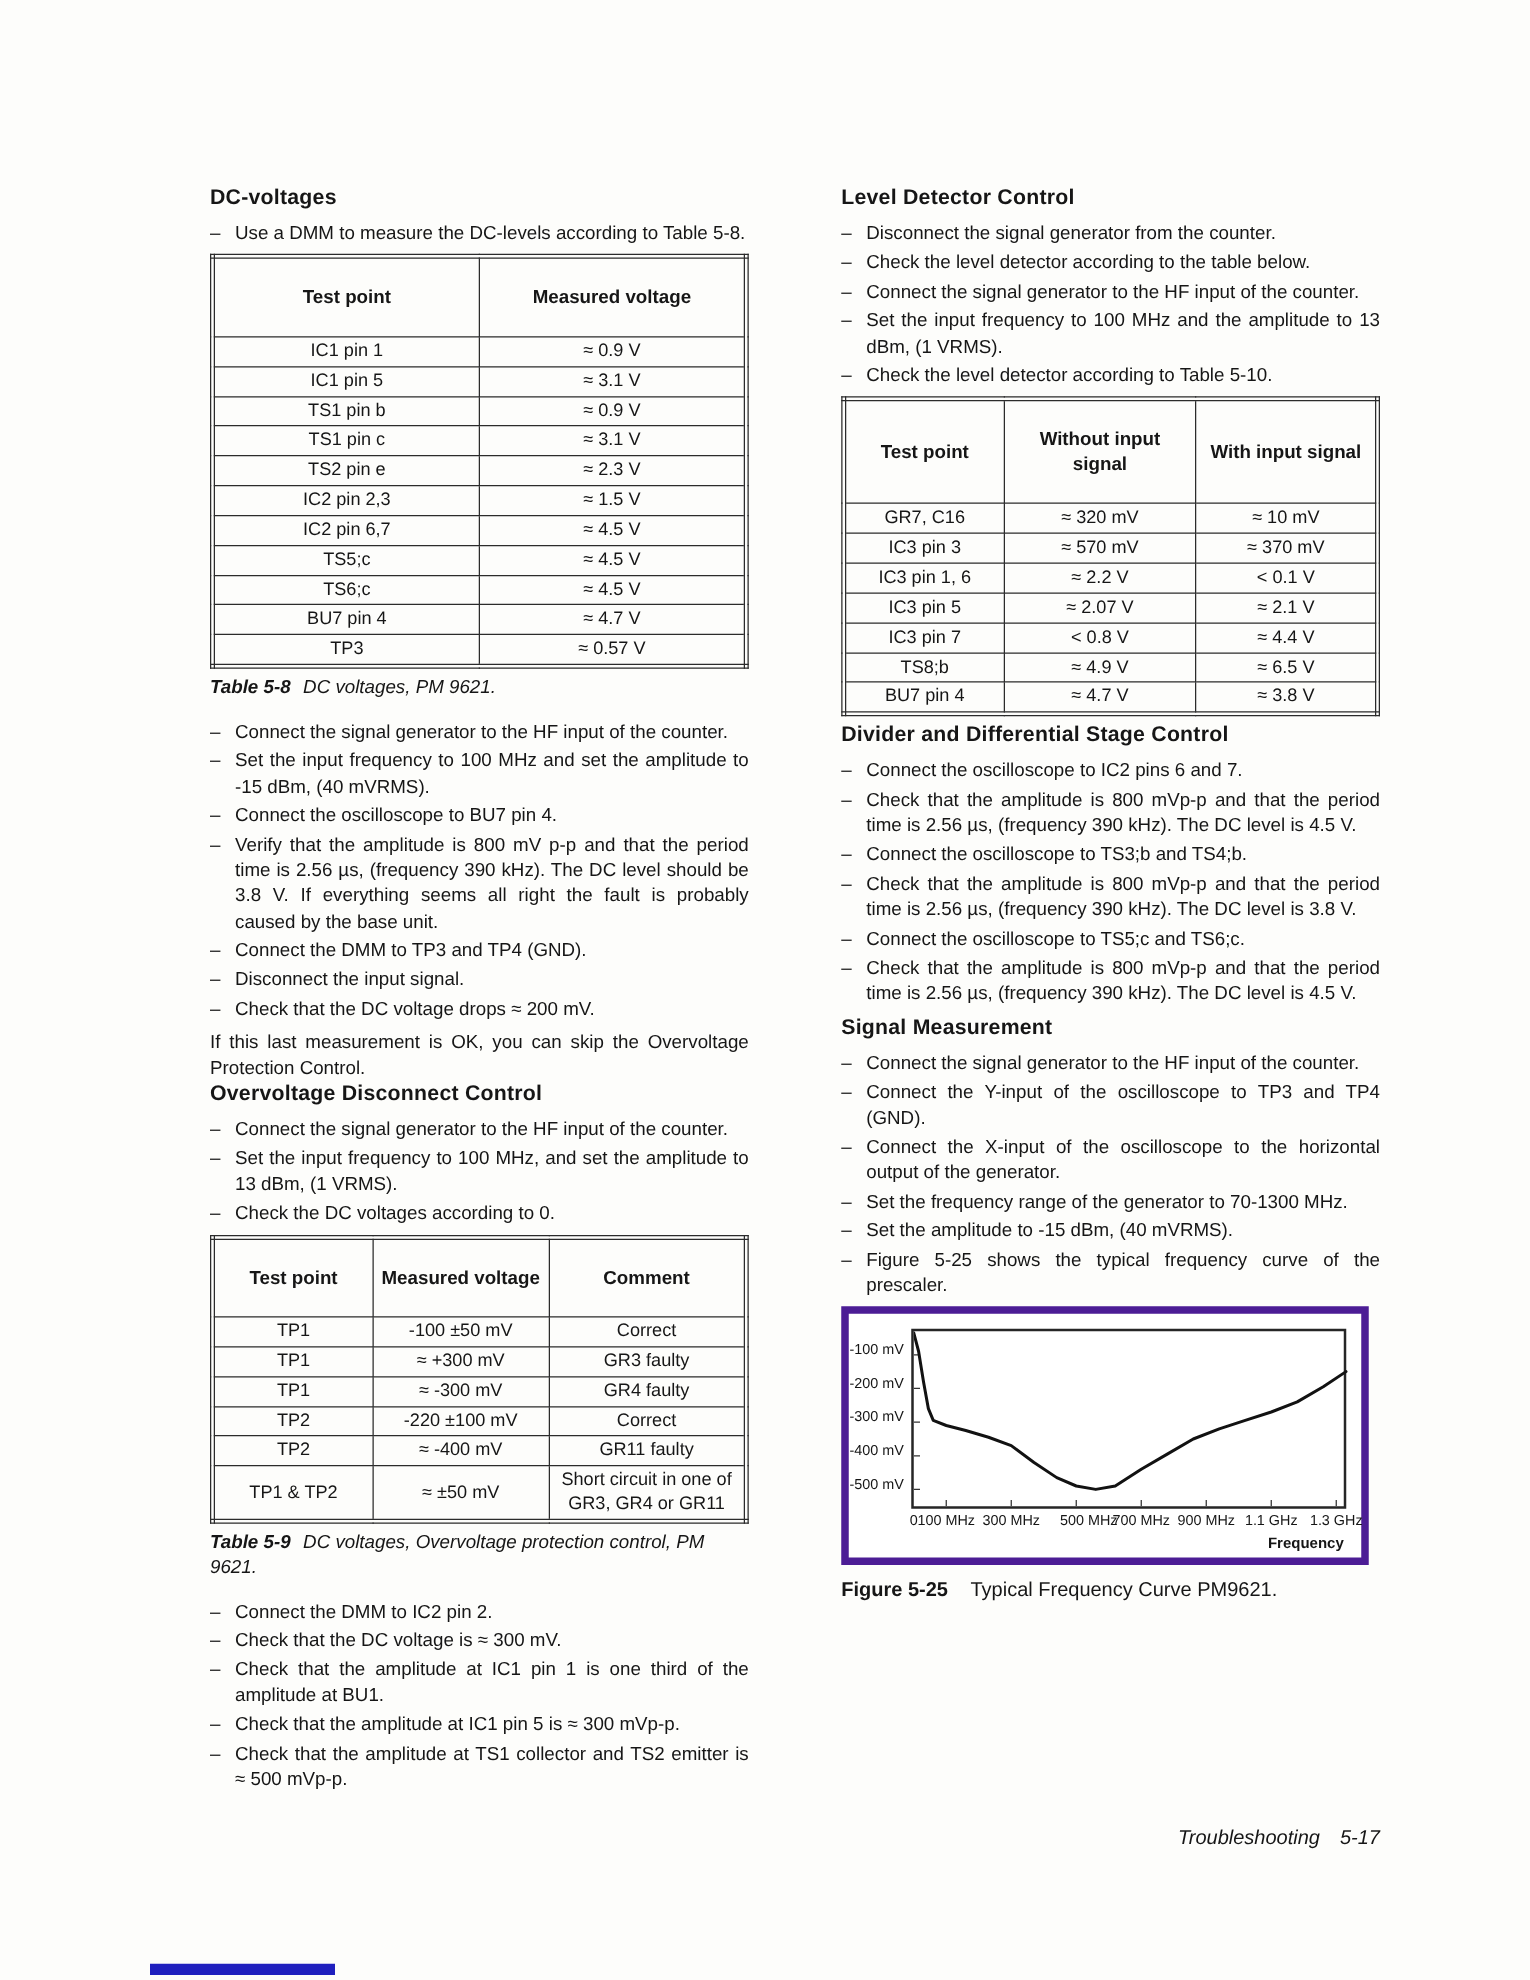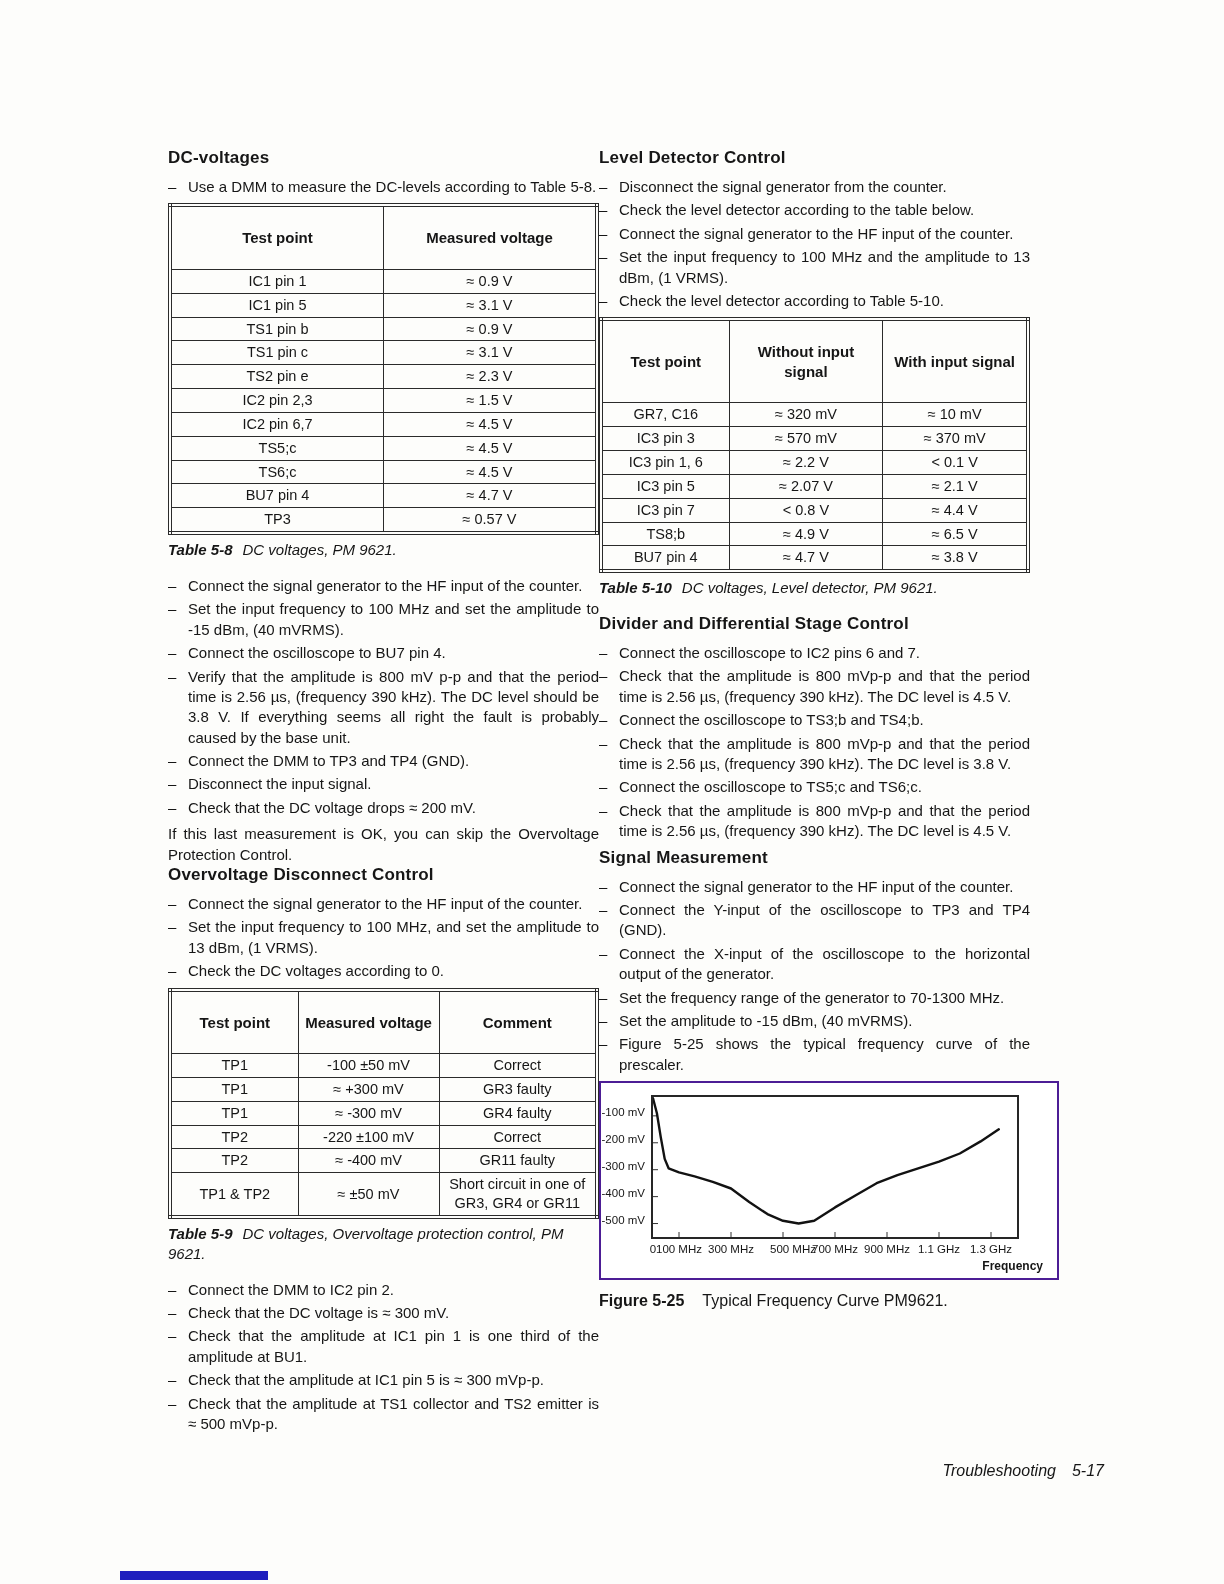--- a/index.html
+++ b/index.html
@@ -1,21 +1,21 @@
 <!DOCTYPE html>
 <html><head>
 <meta charset="utf-8">
 <style>
   html,body{margin:0;padding:0}
   body{
     width:1224px;height:1584px;position:relative;overflow:hidden;
     background:#fdfdfb;color:#161616;
     font-family:"Liberation Sans","DejaVu Sans",sans-serif;
   }
-  .content{position:absolute;left:168px;top:148px;width:936px;display:flex;}
+  .content{position:absolute;left:168px;top:148px;width:936px;display:flex;gap:74px}
   .col{width:431px}
   h3.sec{font-size:17px;font-weight:700;margin:0 0 9px 0;letter-spacing:.2px}
   .sp{margin-top:18px}
   .sp2{margin-top:14px}
   ul.bullets{list-style:none;margin:0 0 6px 0;padding:0}
   ul.bullets li{display:flex;margin-bottom:3px;font-size:15px;line-height:1.36}
   .dash{flex:0 0 20px}
   .btxt{flex:1;text-align:justify}
   .note{font-size:15px;line-height:1.36;text-align:justify;margin:2px 0 0 0}
   table.vt{border-collapse:collapse;width:100%;margin:6px 0 5px 0;border:4px double #2b2b2b}
@@ -24,21 +24,21 @@
   table.t58 th,table.t58 td{width:50%}
   table.t59 th:nth-child(1),table.t59 td:nth-child(1){width:30%}
   table.t59 th:nth-child(2),table.t59 td:nth-child(2){width:33%}
   table.t59 th:nth-child(3),table.t59 td:nth-child(3){width:37%}
   table.t510 th:nth-child(1),table.t510 td:nth-child(1){width:30%}
   table.t510 th:nth-child(2),table.t510 td:nth-child(2){width:36%}
   table.t510 th:nth-child(3),table.t510 td:nth-child(3){width:34%}
   .caption{font-size:15px;font-style:italic;margin:3px 0 16px 0;line-height:1.32}
   .caption .cl{font-weight:700;margin-right:10px}
   
-  .fig{border:2px solid #4c1d95;margin-top:6px;padding:12px 12px 5px 4px;width:460px;box-sizing:border-box;background:#fff}
+  .fig{border:6px solid #4c1d95;margin-top:6px;padding:12px 12px 5px 4px;width:422px;box-sizing:border-box;background:#fff}
   .plot-row{display:flex}
   .ylabels{flex:0 0 46px;position:relative}
   .ylab{position:absolute;right:6px;font-size:11.5px;white-space:nowrap}
   .plot{width:364px;height:140px;border:2px solid #262626;position:relative;background:#fff}
   .plot svg{position:absolute;left:0;top:0}
   .xlabels{position:relative;margin-left:48px;width:364px;height:15px;margin-top:4px}
   .xlab{position:absolute;transform:translateX(-50%);font-size:11.5px;white-space:nowrap;top:0}
   .freq-label{text-align:right;font-size:12px;font-weight:700;margin-top:1px;padding-right:2px}
   .fig-caption{font-size:16px;margin:12px 0 0 0}
   .fig-caption .cl{font-weight:700;margin-right:18px}
@@ -351,23 +351,20 @@
               <td>≈ 6.5 V</td>
             </tr>
 
             <tr>
               <td>BU7 pin 4</td>
               <td>≈ 4.7 V</td>
               <td>≈ 3.8 V</td>
             </tr>
           </tbody>
       </table>
-      <p class="caption">
-        <span class="cl">Table 5-10</span><span>DC voltages, Level detector, PM 9621.</span>
-      </p>
 
       <h3 class="sec sp2">Divider and Differential Stage Control</h3>
 
       <ul class="bullets">
 
           <li>
             <span class="dash">–</span>
             <span class="btxt">Connect the oscilloscope to IC2 pins 6 and 7.</span>
           </li>
 

